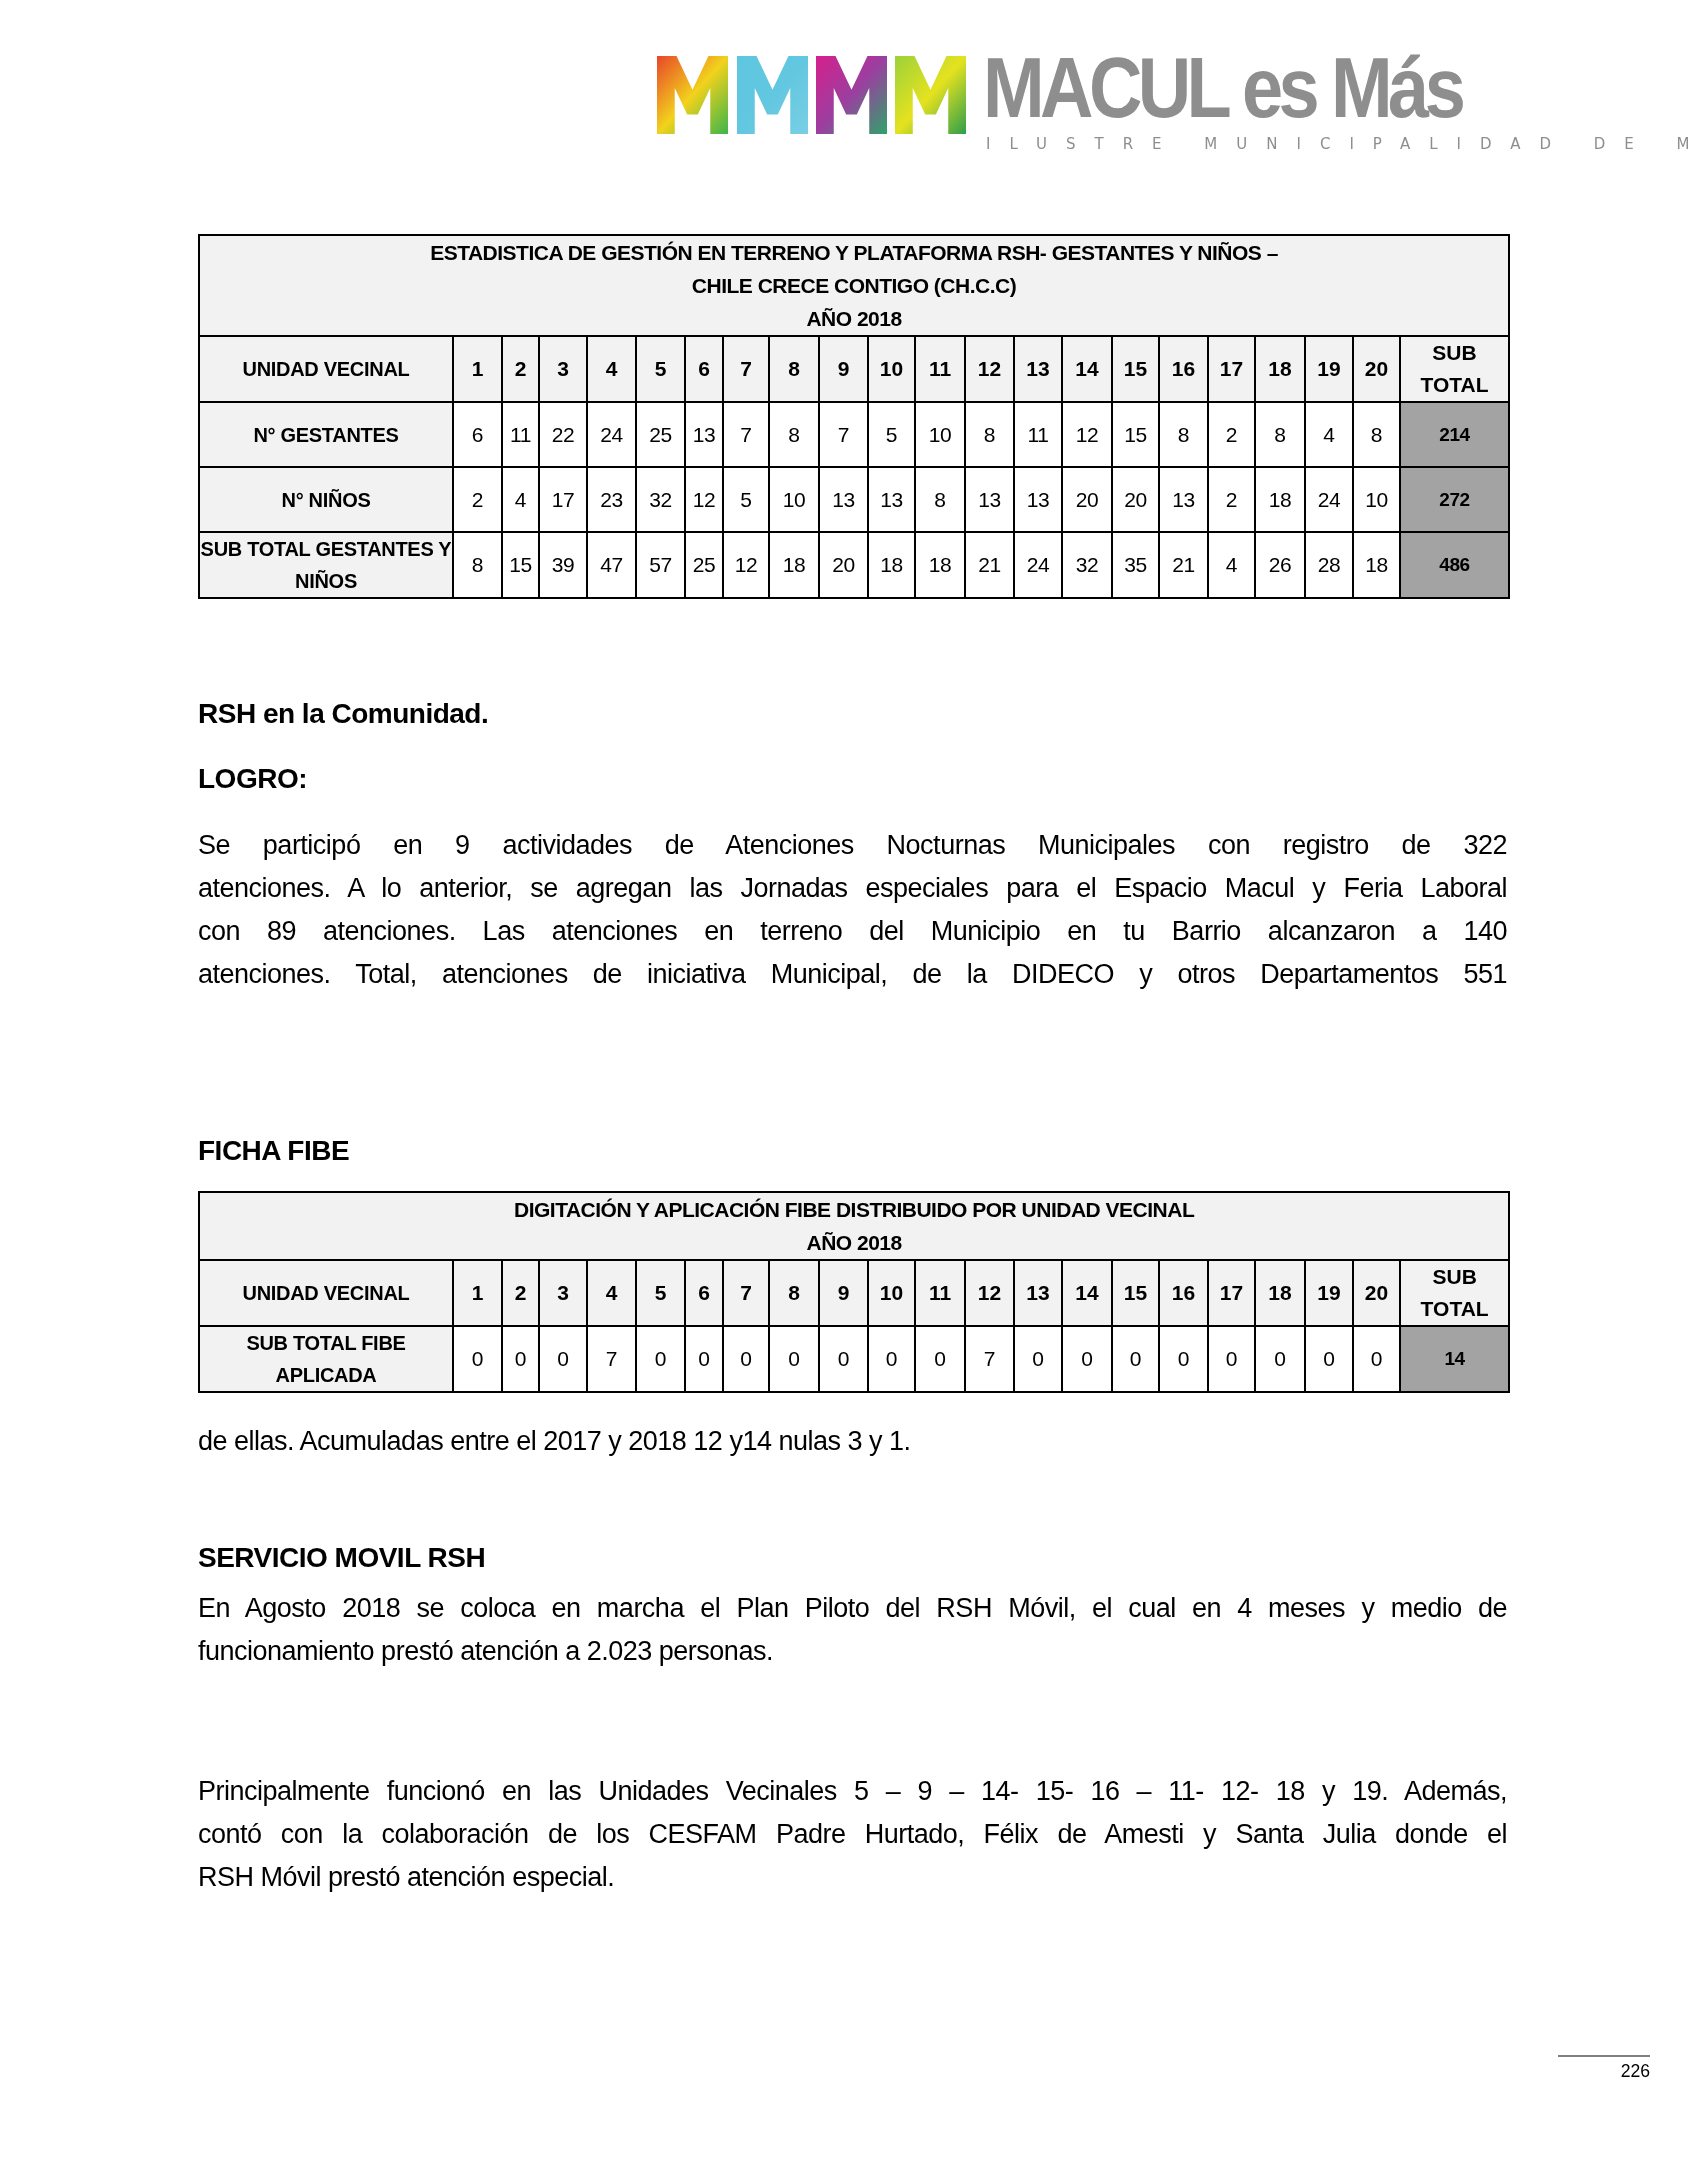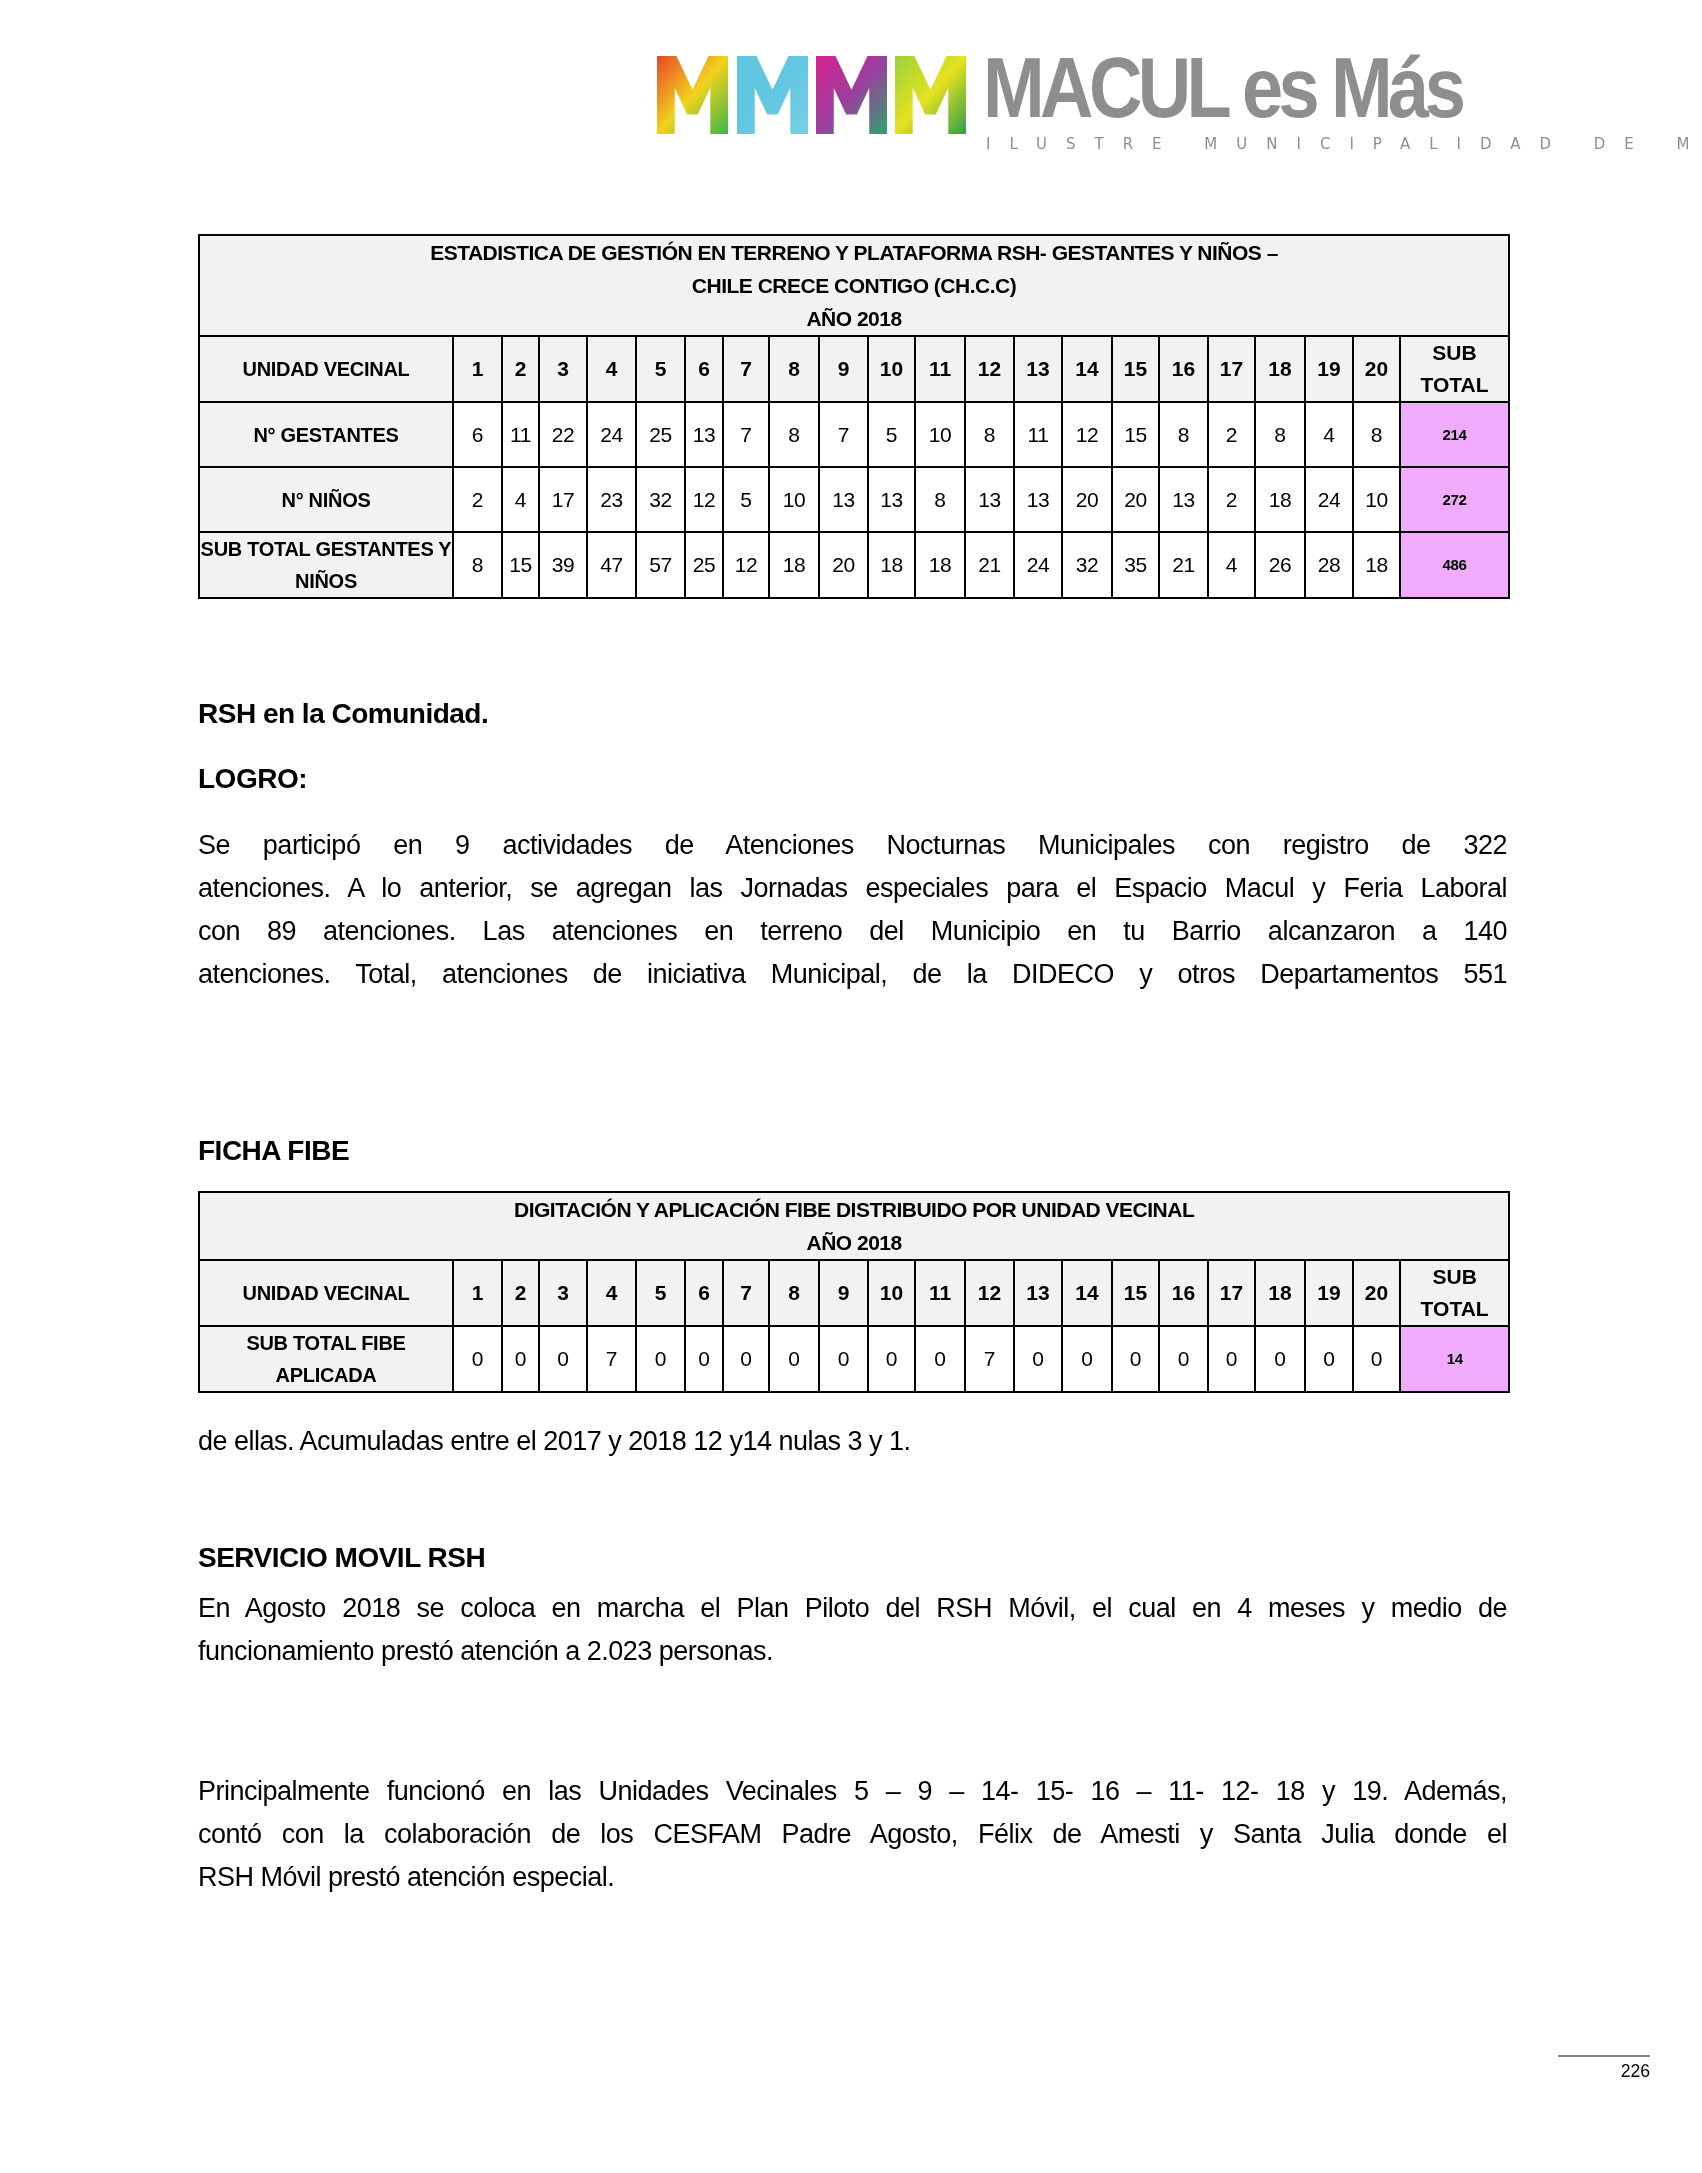--- a/index.html
+++ b/index.html
@@ -17,21 +17,21 @@
 
   
   table.stat { position: absolute; left: 198px; border-collapse: collapse; table-layout: fixed;
                font-family: "Liberation Sans", sans-serif; }
   table.stat td { border: 2.6px solid #000; text-align: center; vertical-align: middle; padding: 0;
                   font-size: 21px; line-height: 32px; overflow: hidden; white-space: nowrap; }
   table.stat td.title { background: #f2f2f2; font-weight: bold; font-size: 21px; line-height: 33px; letter-spacing: -0.5px; }
   table.stat td.lbl { background: #f2f2f2; font-weight: bold; font-size: 20px; line-height: 32px; letter-spacing: -0.3px; white-space: normal; }
   table.stat td.hdr { background: #f2f2f2; font-weight: bold; font-size: 21px; }
   table.stat td.val { background: #ffffff; font-size: 21px; letter-spacing: -0.4px; }
-  table.stat td.sub { background: #f0abfc; font-weight: bold; font-size: 15px; letter-spacing: -0.4px; white-space: normal; margin-left: 20px; }
+  table.stat td.sub { background: #a3a3a3; font-weight: bold; font-size: 19px; letter-spacing: -0.4px; white-space: normal; margin-left: 20px; }
 
   #t1 { top: 234px; width: 1309px; }
   #t1 tr.r-title td { height: 99px; }
   #t1 tr.r-head td { height: 64px; }
   #t1 tr.r-data td { height: 63px; }
 
   #t2 { top: 1191px; width: 1309px; }
   #t2 tr.r-title td { height: 65px; }
   #t2 tr.r-head td { height: 63px; }
   #t2 tr.r-data td { height: 63px; }
@@ -336,19 +336,19 @@
     <span class="ln last">de ellas. Acumuladas entre el 2017 y 2018 12 y14 nulas 3 y 1.</span>
   </div>
 
 <div class="heading" style="top:1540px">SERVICIO MOVIL RSH</div>
 <div class="para" style="top:1587px" id="p-movil-1">
     <span class="ln">En Agosto 2018 se coloca en marcha el Plan Piloto del RSH Móvil, el cual en 4 meses y medio de</span>
     <span class="ln last">funcionamiento prestó atención a 2.023 personas.</span>
   </div>
 <div class="para" style="top:1770px" id="p-movil-2">
     <span class="ln">Principalmente funcionó en las Unidades Vecinales 5 – 9 – 14- 15- 16 – 11- 12- 18 y 19. Además,</span>
-    <span class="ln">contó con la colaboración de los CESFAM Padre Agosto, Félix de Amesti y Santa Julia donde el</span>
+    <span class="ln">contó con la colaboración de los CESFAM Padre Hurtado, Félix de Amesti y Santa Julia donde el</span>
     <span class="ln last">RSH Móvil prestó atención especial.</span>
   </div>
 
 <div class="footer-line"></div>
 <div class="page-num">226</div>
 
 
 </body></html>

